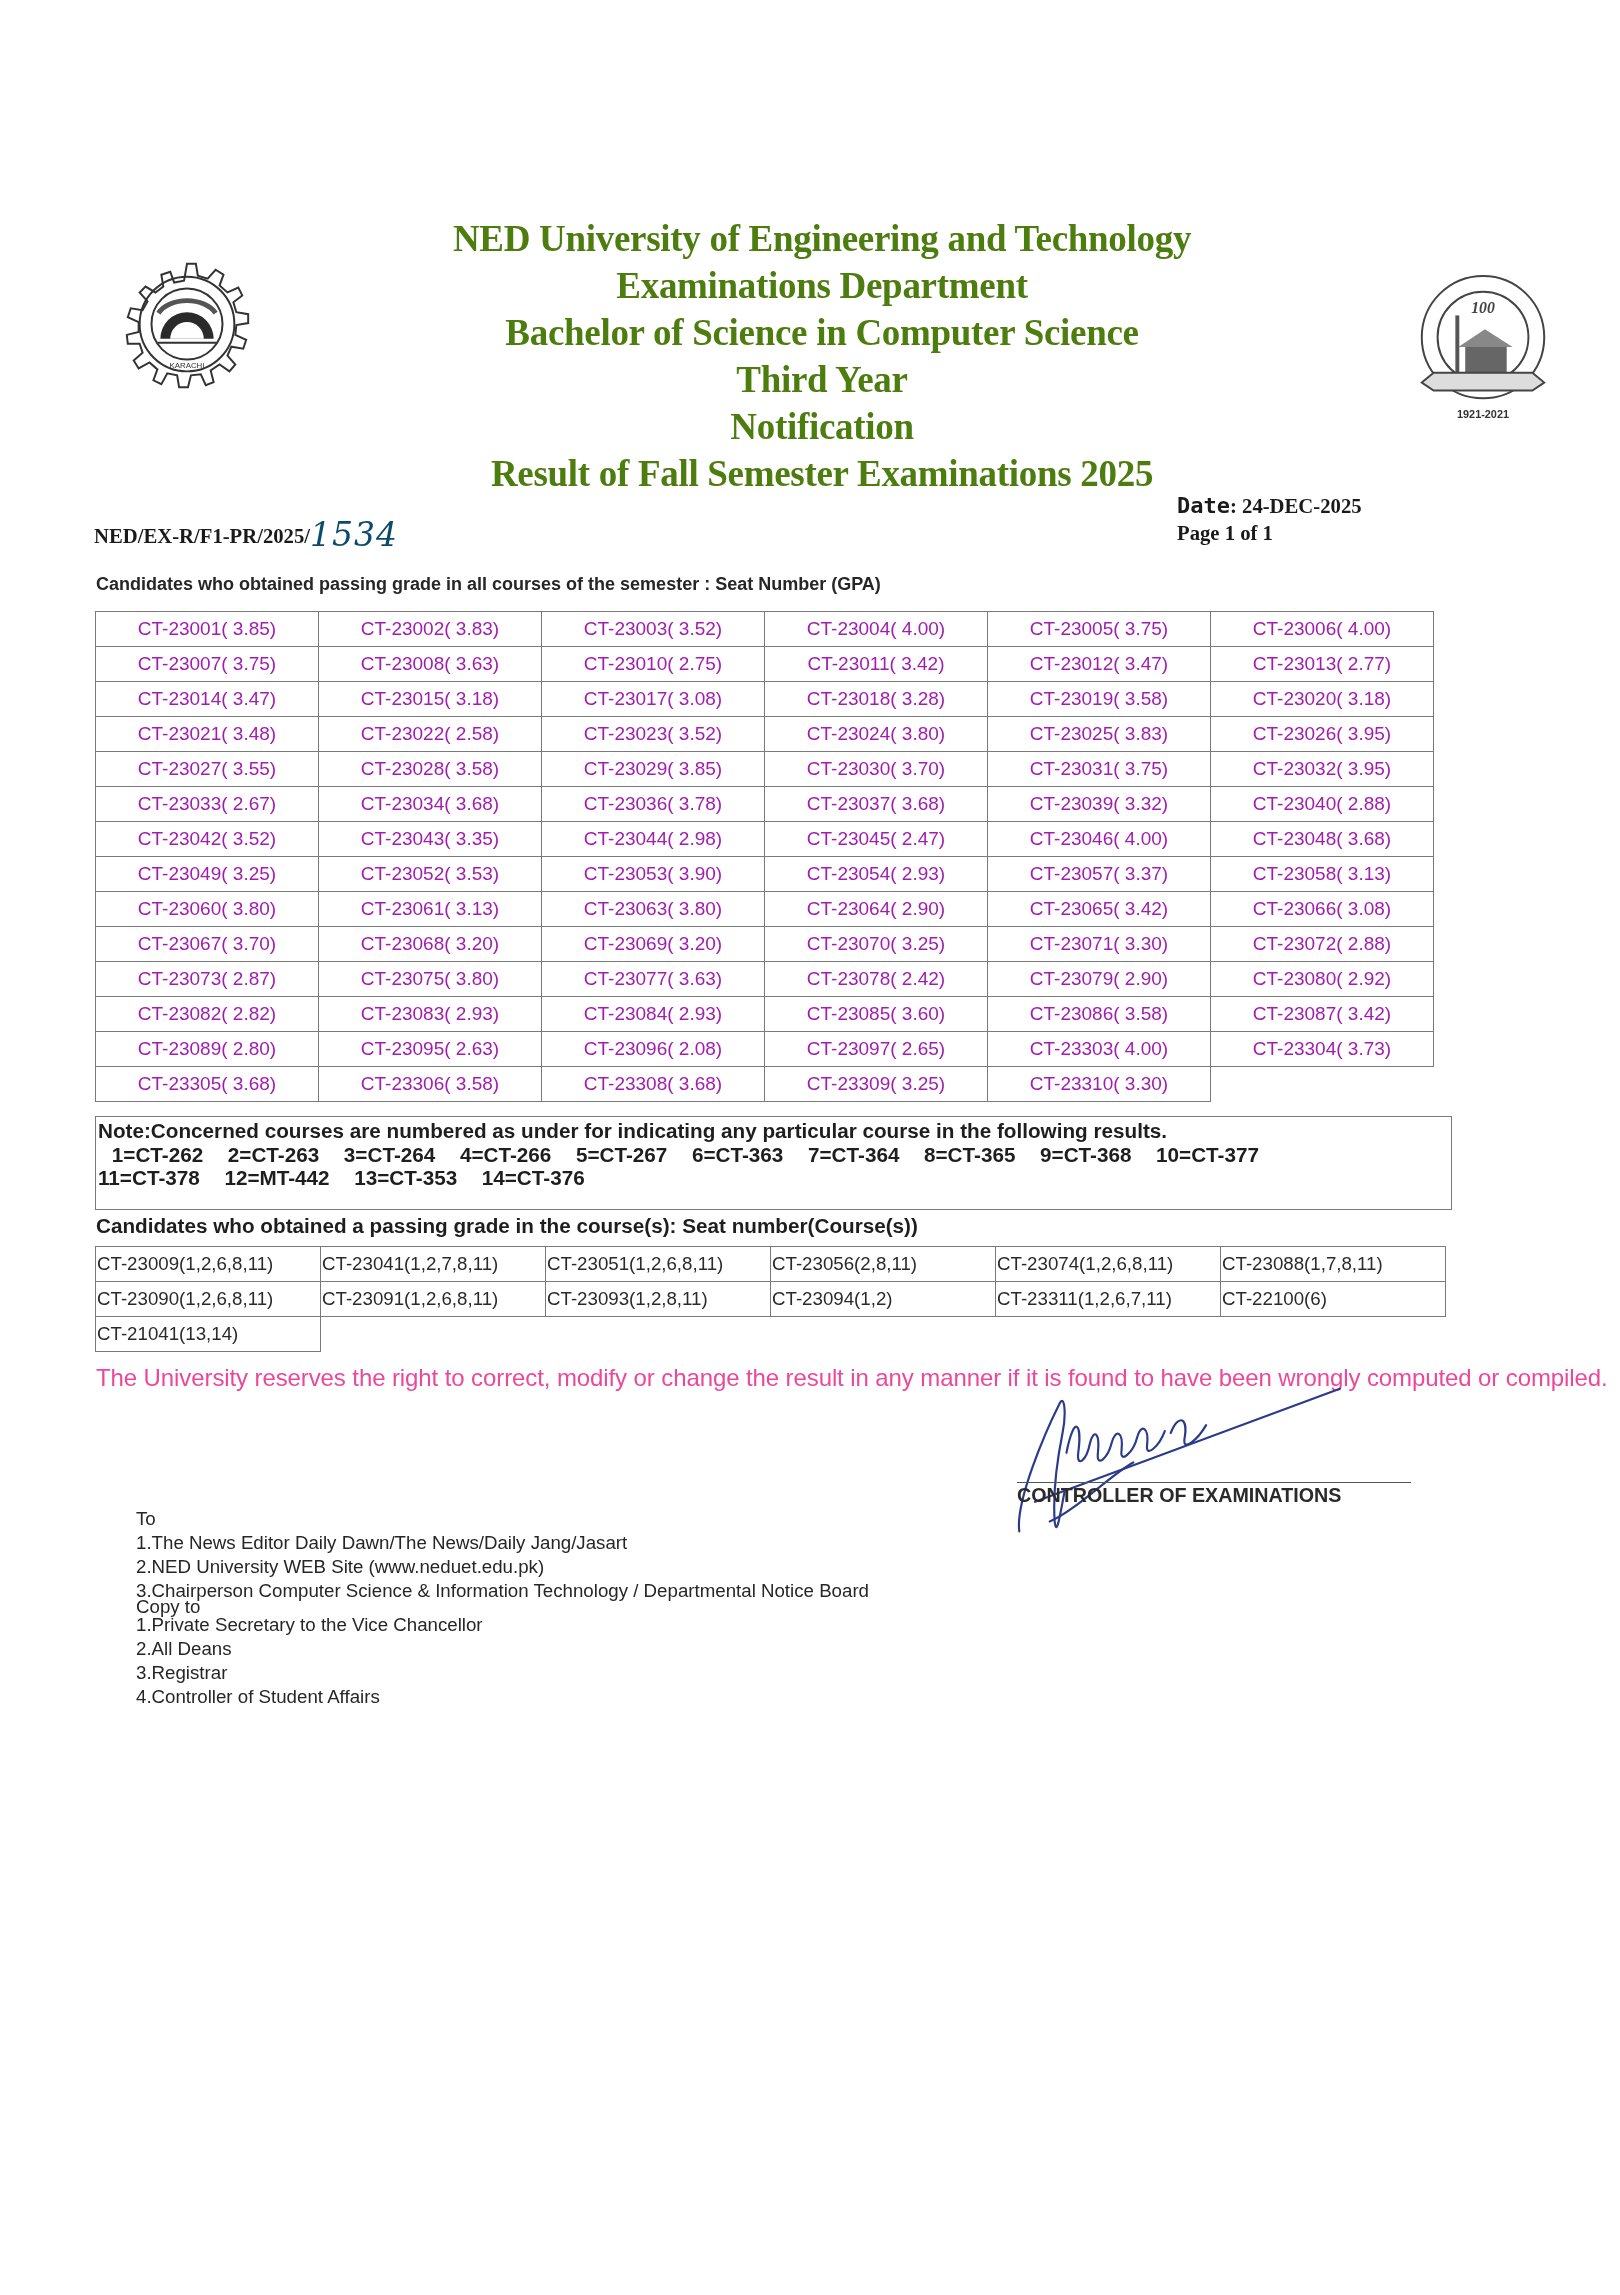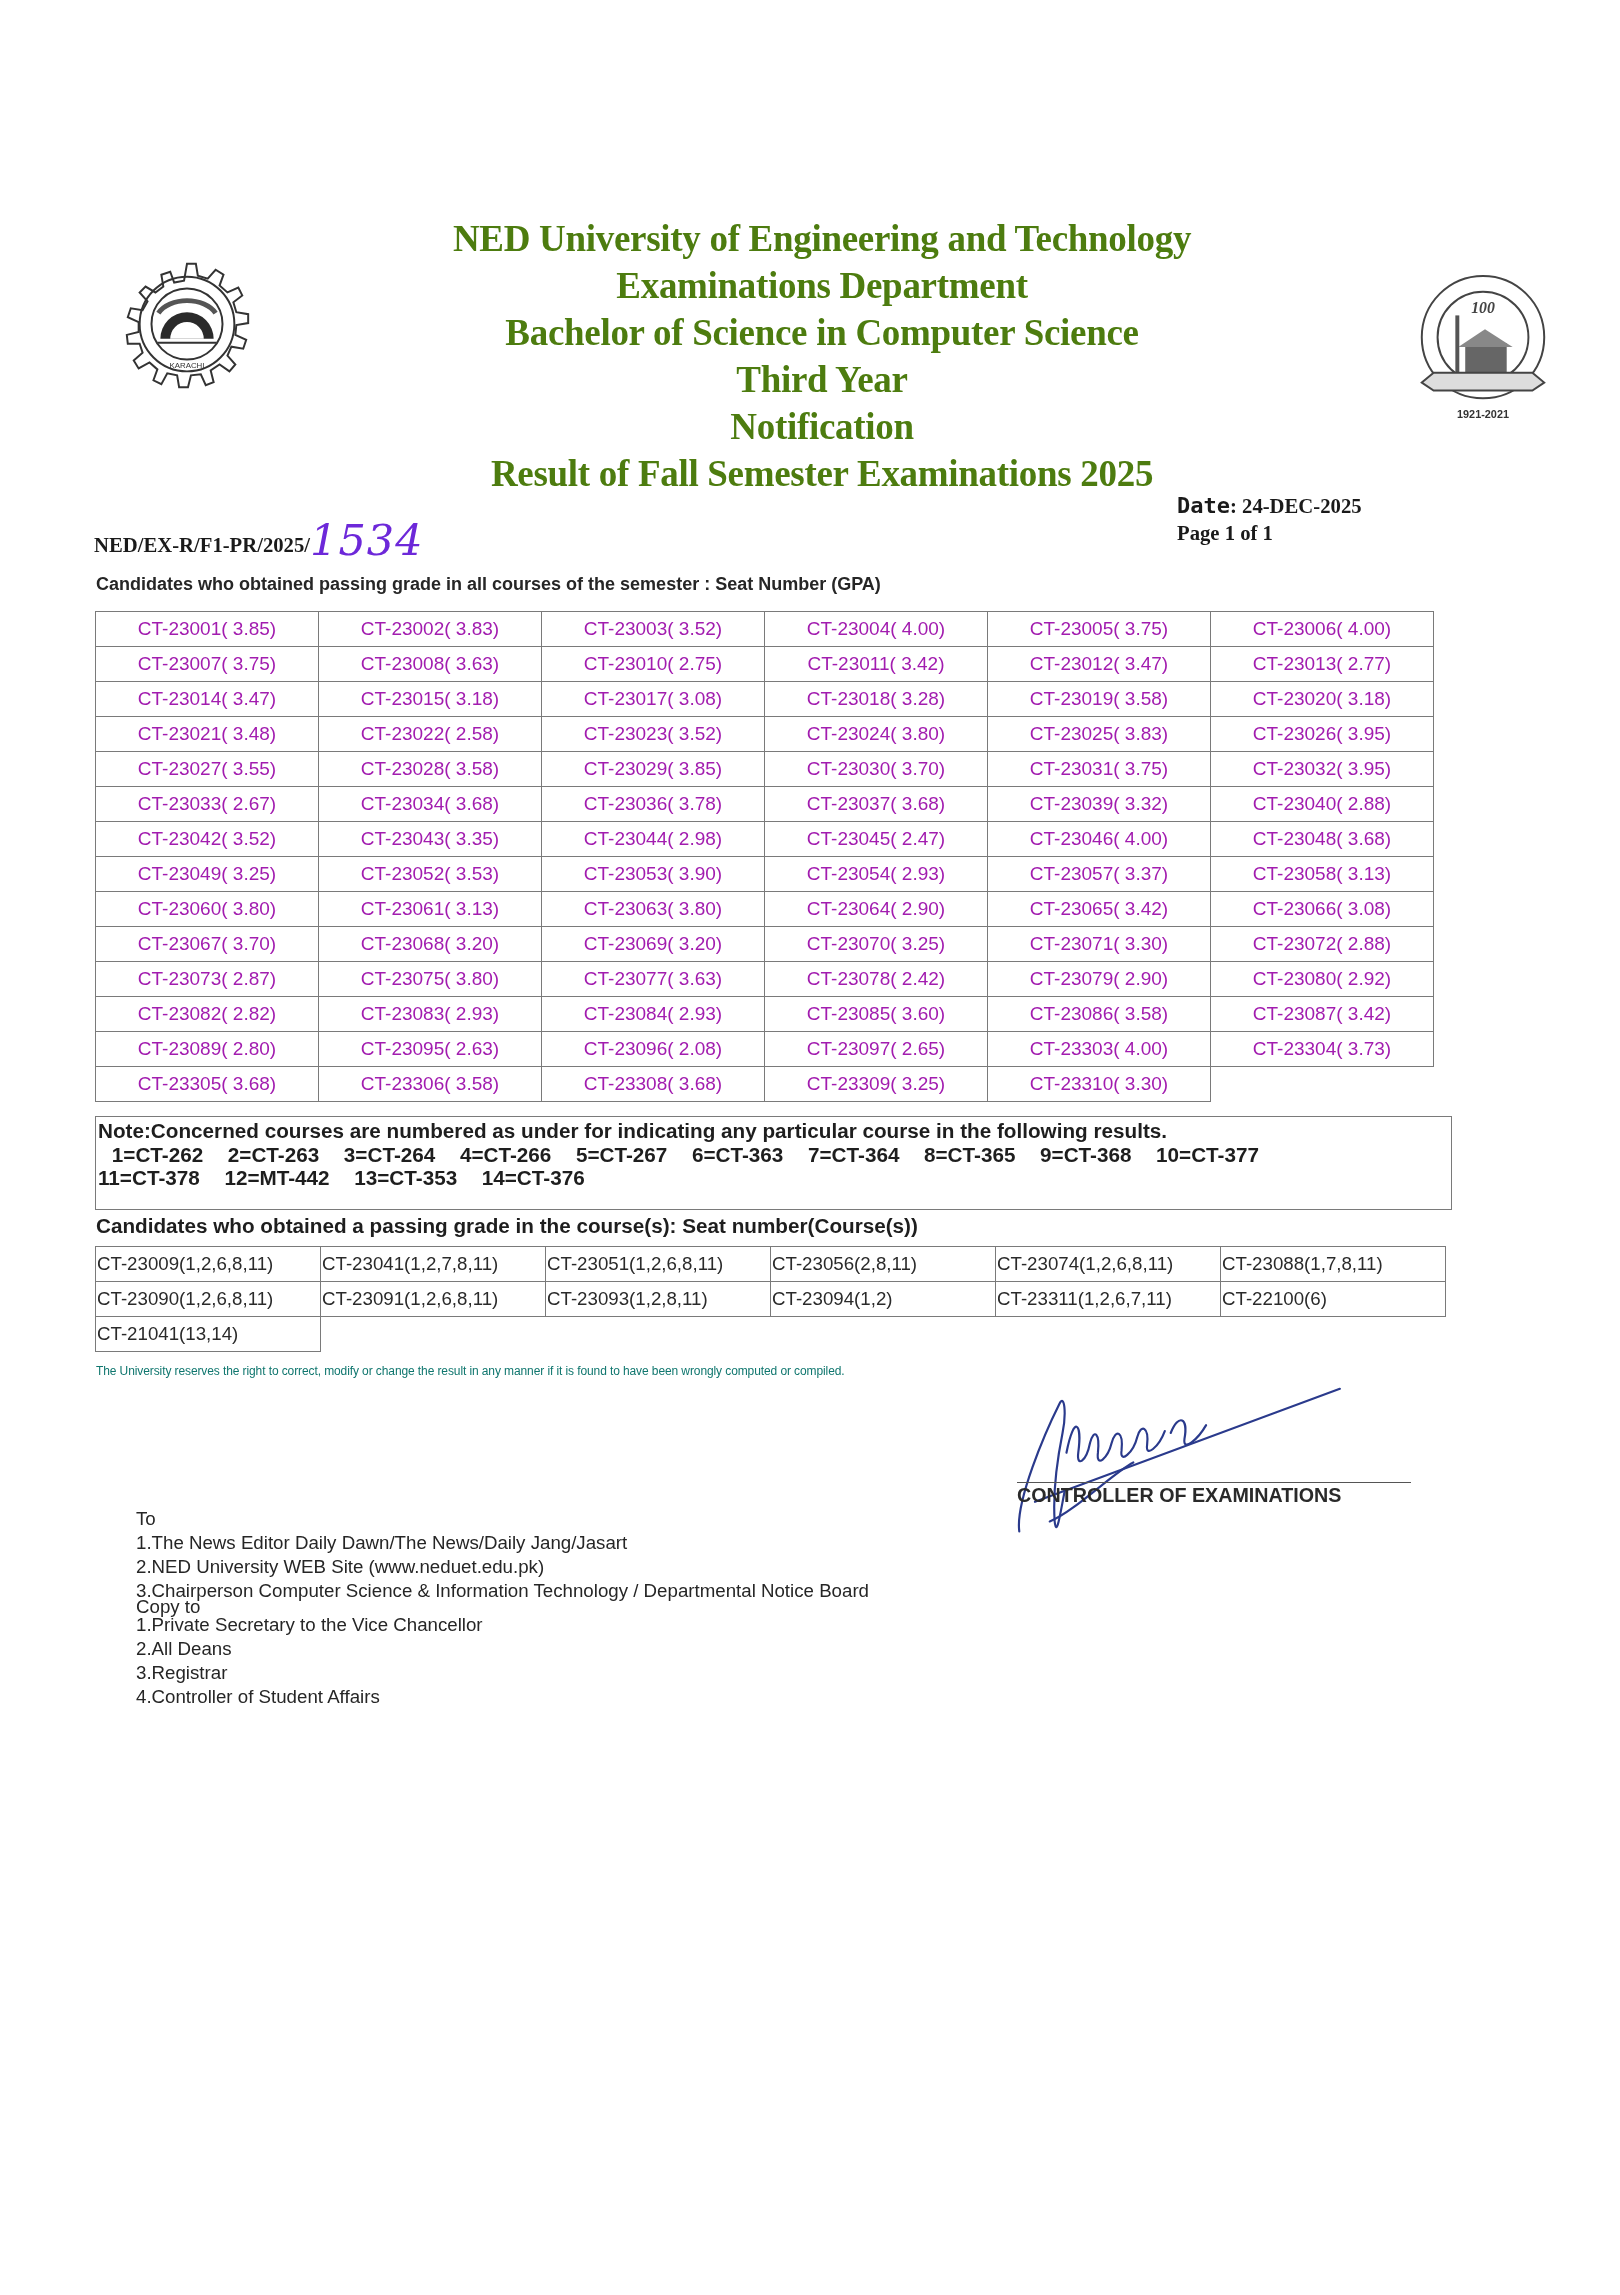--- a/index.html
+++ b/index.html
@@ -4,40 +4,40 @@
 <style>
   html, body { margin: 0; padding: 0; background: #ffffff; }
   body { width: 1620px; height: 2295px; position: relative; overflow: hidden; color: #1c1c1c; }
 
   .header { position: absolute; left: 0; top: 215px; width: 1620px; text-align: center; }
   .header .line { font-family: Liberation Serif, serif; font-weight: bold; font-size: 37px; line-height: 47px; color: #4d7c0f; letter-spacing: -0.3px; padding-left: 24px; }
   .logo-left { position: absolute; left: 113px; top: 252px; width: 148px; height: 148px; }
   .logo-right { position: absolute; left: 1404px; top: 266px; width: 158px; height: 163px; }
 
   .ref { position: absolute; left: 94px; top: 512px; font-family: "Liberation Serif", serif; font-weight: bold; font-size: 20.7px; color: #1a1a1a; }
-  .ref .hand { font-family: "DejaVu Serif", serif; font-style: italic; font-weight: normal; color: #6d28d9; font-size: 43px; position: relative; top: 3px; letter-spacing: 1px; }
+  .ref .hand { font-family: "DejaVu Serif", serif; font-style: italic; font-weight: normal; color: #0c4a6e; font-size: 33px; position: relative; top: 3px; letter-spacing: 1px; }
   .date-box { position: absolute; left: 1177px; top: 493px; font-family: "Liberation Serif", serif; font-weight: bold; font-size: 20.7px; line-height: 26.6px; color: #1a1a1a; }
   .date-box .dlabel { font-family: "DejaVu Sans Mono", monospace; font-weight: bold; font-size: 22px; }
 
   .section-title { position: absolute; left: 96px; font-family: "Liberation Sans", sans-serif; font-weight: bold; font-size: 18px; color: #262626; }
 
   table.gpa { position: absolute; left: 95px; top: 611px; border-collapse: collapse; font-family: "Liberation Sans", sans-serif; font-size: 19px; color: #a21caf; }
   table.gpa td { width: 222px; height: 34px; border: 1.5px solid #7a7a7a; text-align: center; padding: 0; vertical-align: middle; }
   table.gpa td.empty { border: none; }
 
   .note { position: absolute; left: 95px; top: 1116px; width: 1357px; height: 94px; border: 1.5px solid #7a7a7a; font-family: "Liberation Sans", sans-serif; font-weight: bold; font-size: 20.7px; color: #1e1e1e; box-sizing: border-box; padding: 2px 0 0 2px; line-height: 23.6px; }
   .note .codes { display: flex; flex-wrap: wrap; padding-left: 13.8px; width: 1340px; }
   .note .code { margin-right: 24.6px; }
   .note .codes.row2 { padding-left: 0; }
 
   table.courses { position: absolute; left: 95px; top: 1246px; border-collapse: collapse; font-family: "Liberation Sans", sans-serif; font-size: 18.7px; color: #2a2a2a; }
   table.courses td { width: 223px; height: 34px; border: 1.5px solid #7a7a7a; text-align: left; padding: 0 0 0 1px; vertical-align: middle; white-space: nowrap; margin-top: 32px; }
   table.courses td.empty { border: none; }
 
-  .disclaimer { position: absolute; left: 96px; top: 1364px; font-family: "Liberation Sans", sans-serif; font-size: 12px; color: #0f766e; letter-spacing: -0.1px; }
+  .disclaimer { position: absolute; left: 96px; top: 1364px; font-family: "Liberation Sans", sans-serif; font-size: 24px; color: #ec4899; letter-spacing: -0.1px; }
   .sig-line { position: absolute; left: 1017px; top: 1482px; width: 394px; height: 0; border-top: 1.5px solid #555; }
   .sig-title { position: absolute; left: 1017px; top: 1484px; font-family: "Liberation Sans", sans-serif; font-weight: bold; font-size: 19.7px; color: #2a2a2a; }
   .signature { position: absolute; left: 1005px; top: 1374px; width: 355px; height: 177px; }
 
   .dist { position: absolute; left: 96px; top: 1507px; font-family: "Liberation Sans", sans-serif; font-size: 18.7px; color: #262626; line-height: 24px; margin-left: 40px; }
   .dist .cc { line-height: 12.8px; }
 </style>
 </head>
 <body>
 

